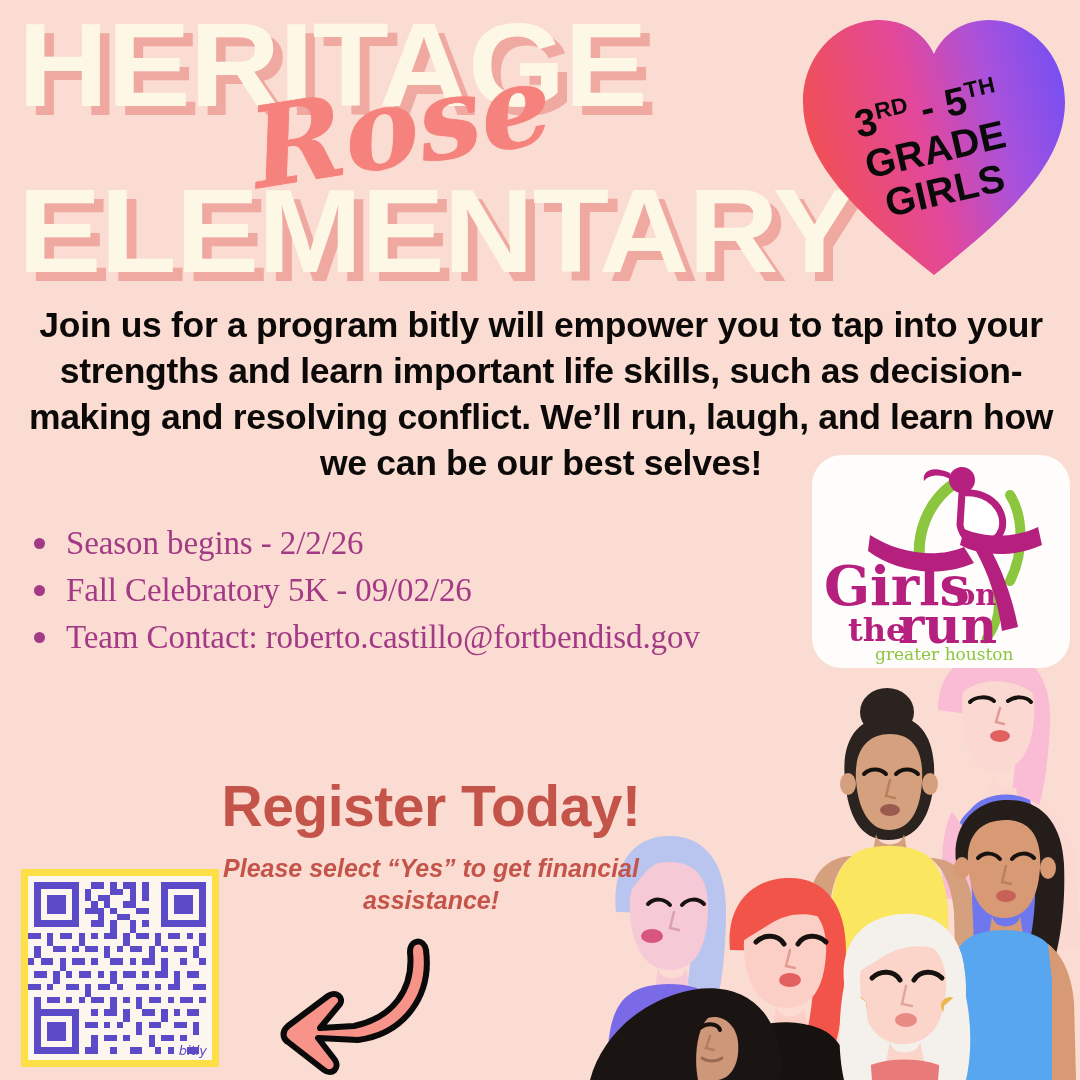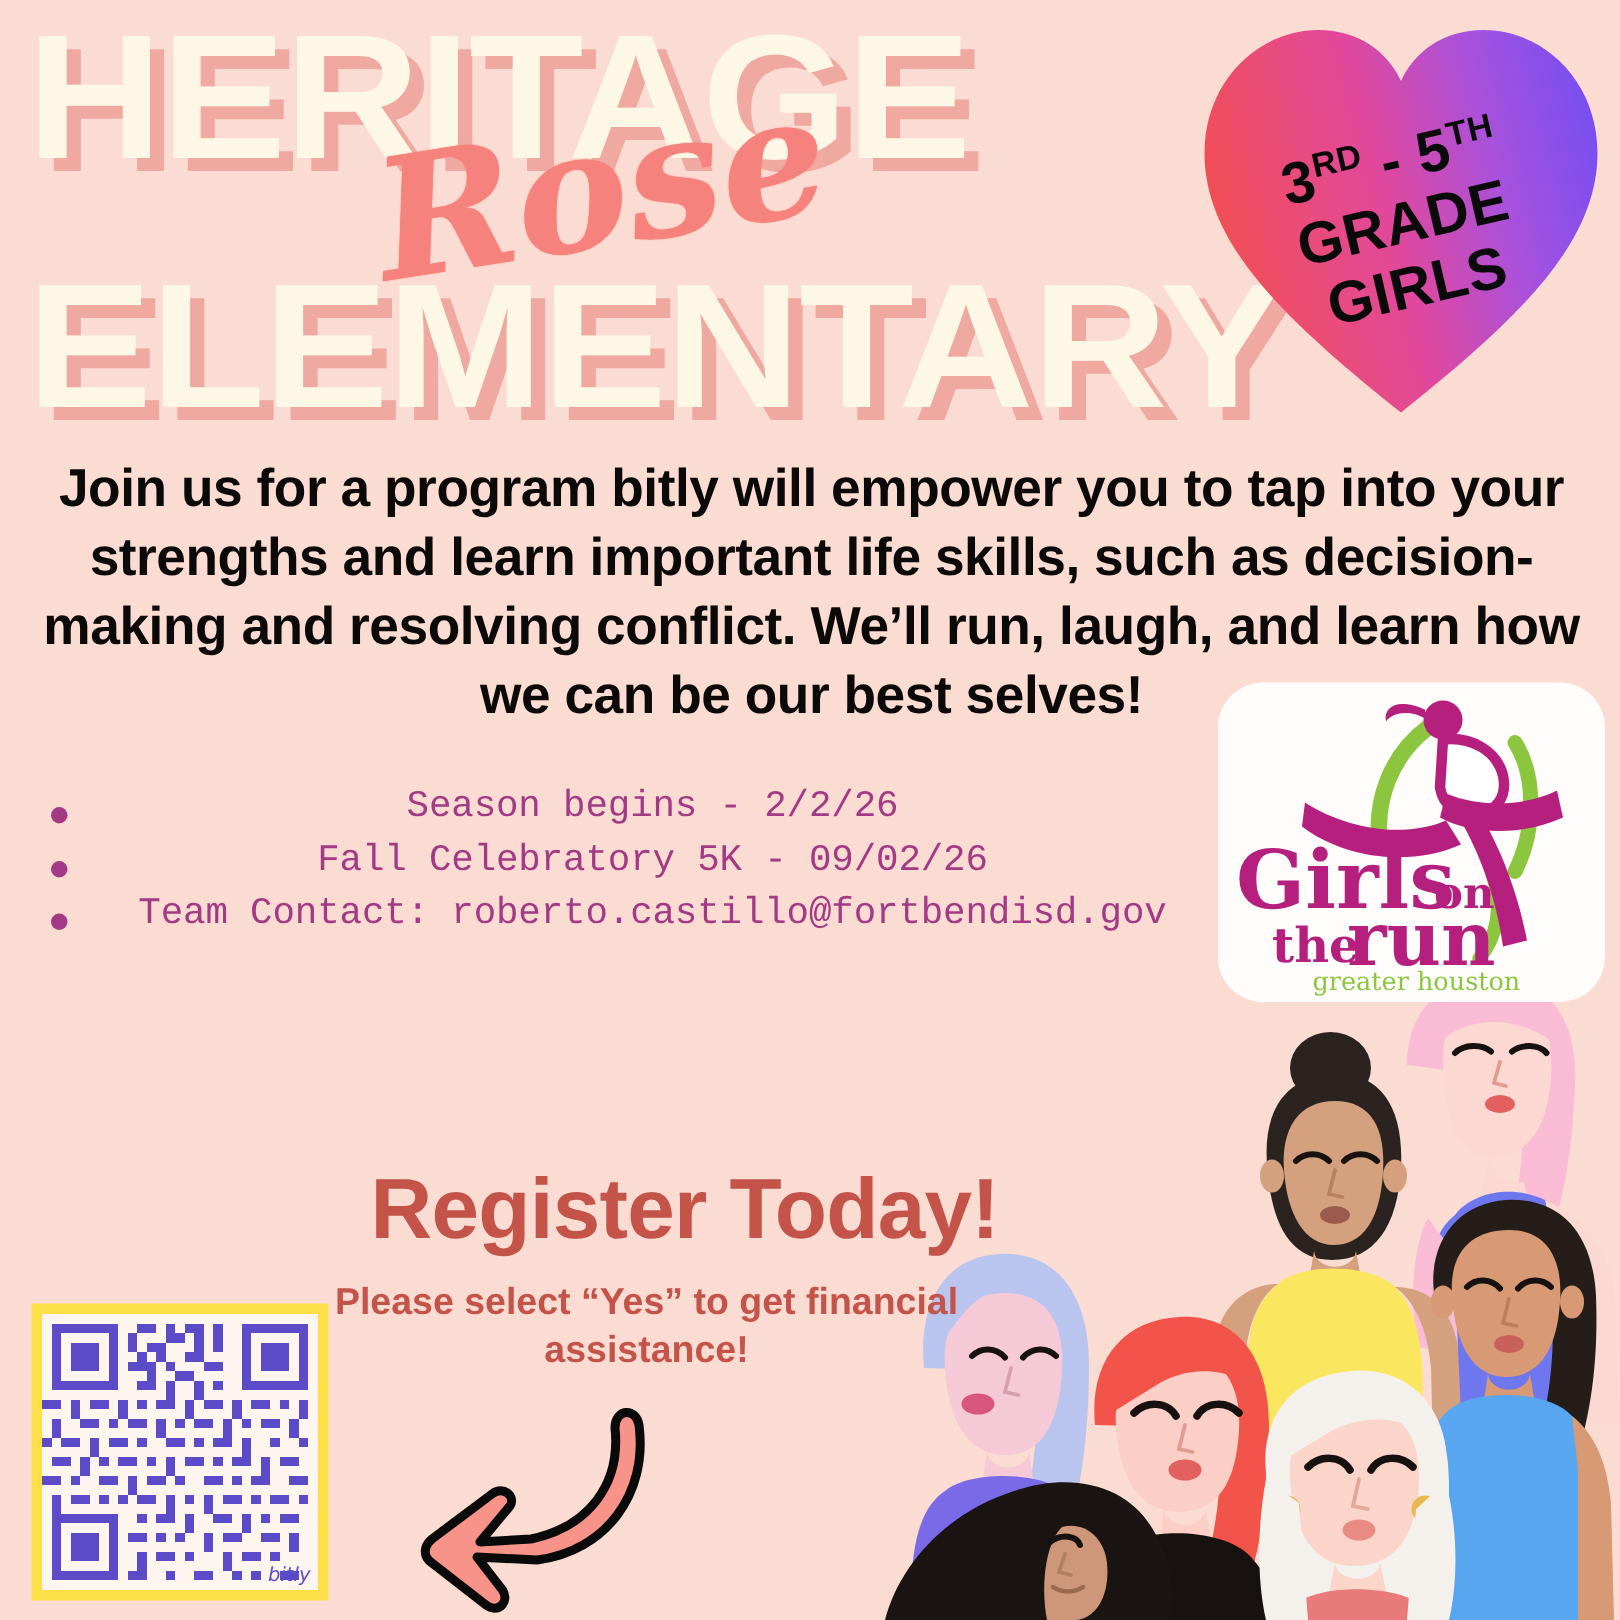--- a/index.html
+++ b/index.html
@@ -76,27 +76,26 @@
     letter-spacing:-0.3px;
   }
 
   
   .bullets{
     position:absolute;left:24px;top:520px;width:780px;
     margin:0;padding:0;list-style:none;
   }
   .bullets li{
     color:#a33a86;
-    font-size:25px;
+    font-size:33px;
     line-height:1.42;
     padding-left:42px;
     position:relative;
     letter-spacing:-0.1px;
-    font-family:Liberation Mono, monospace;
-    text-align:center;
+    font-family:Liberation Serif, serif;
   }
   .bullets li::before{
     content:"";position:absolute;left:10px;top:18px;
     width:11px;height:11px;border-radius:50%;background:#a33a86;
   }
   .bullets li.link a,.bullets li.link span.lnk{
     color:#a33a86;text-decoration:underline;text-underline-offset:4px;
   }
 
   
@@ -106,25 +105,25 @@
   }
   .logo-card svg{position:absolute;inset:0;width:100%;height:100%;}
 
   
   .register{
     position:absolute;left:196px;top:778px;width:470px;text-align:center;
     z-index:7;
   }
   .register .big{
     font-size:57px;font-weight:700;color:#c4544a;line-height:1;
-    font-family:"Liberation Sans",sans-serif;letter-spacing:-0.5px;text-align:right;
+    font-family:"Liberation Sans",sans-serif;letter-spacing:-0.5px;
   }
   .register .sub{
     margin-top:17px;font-size:25px;font-weight:700;color:#c4544a;
-    line-height:1.28;font-family:"Liberation Sans",sans-serif;
+    line-height:1.28;font-family:"Liberation Sans",sans-serif;font-style:italic;
   }
 
   
   .qr-card{
     position:absolute;left:21px;top:869px;width:198px;height:198px;
     background:#fde047;padding:7px;box-sizing:border-box;z-index:7;
   }
   .qr-card svg{width:100%;height:100%;display:block;}
   .qr-bitly{
     position:absolute;right:12px;bottom:9px;font-size:13px;color:#5b4bc9;

